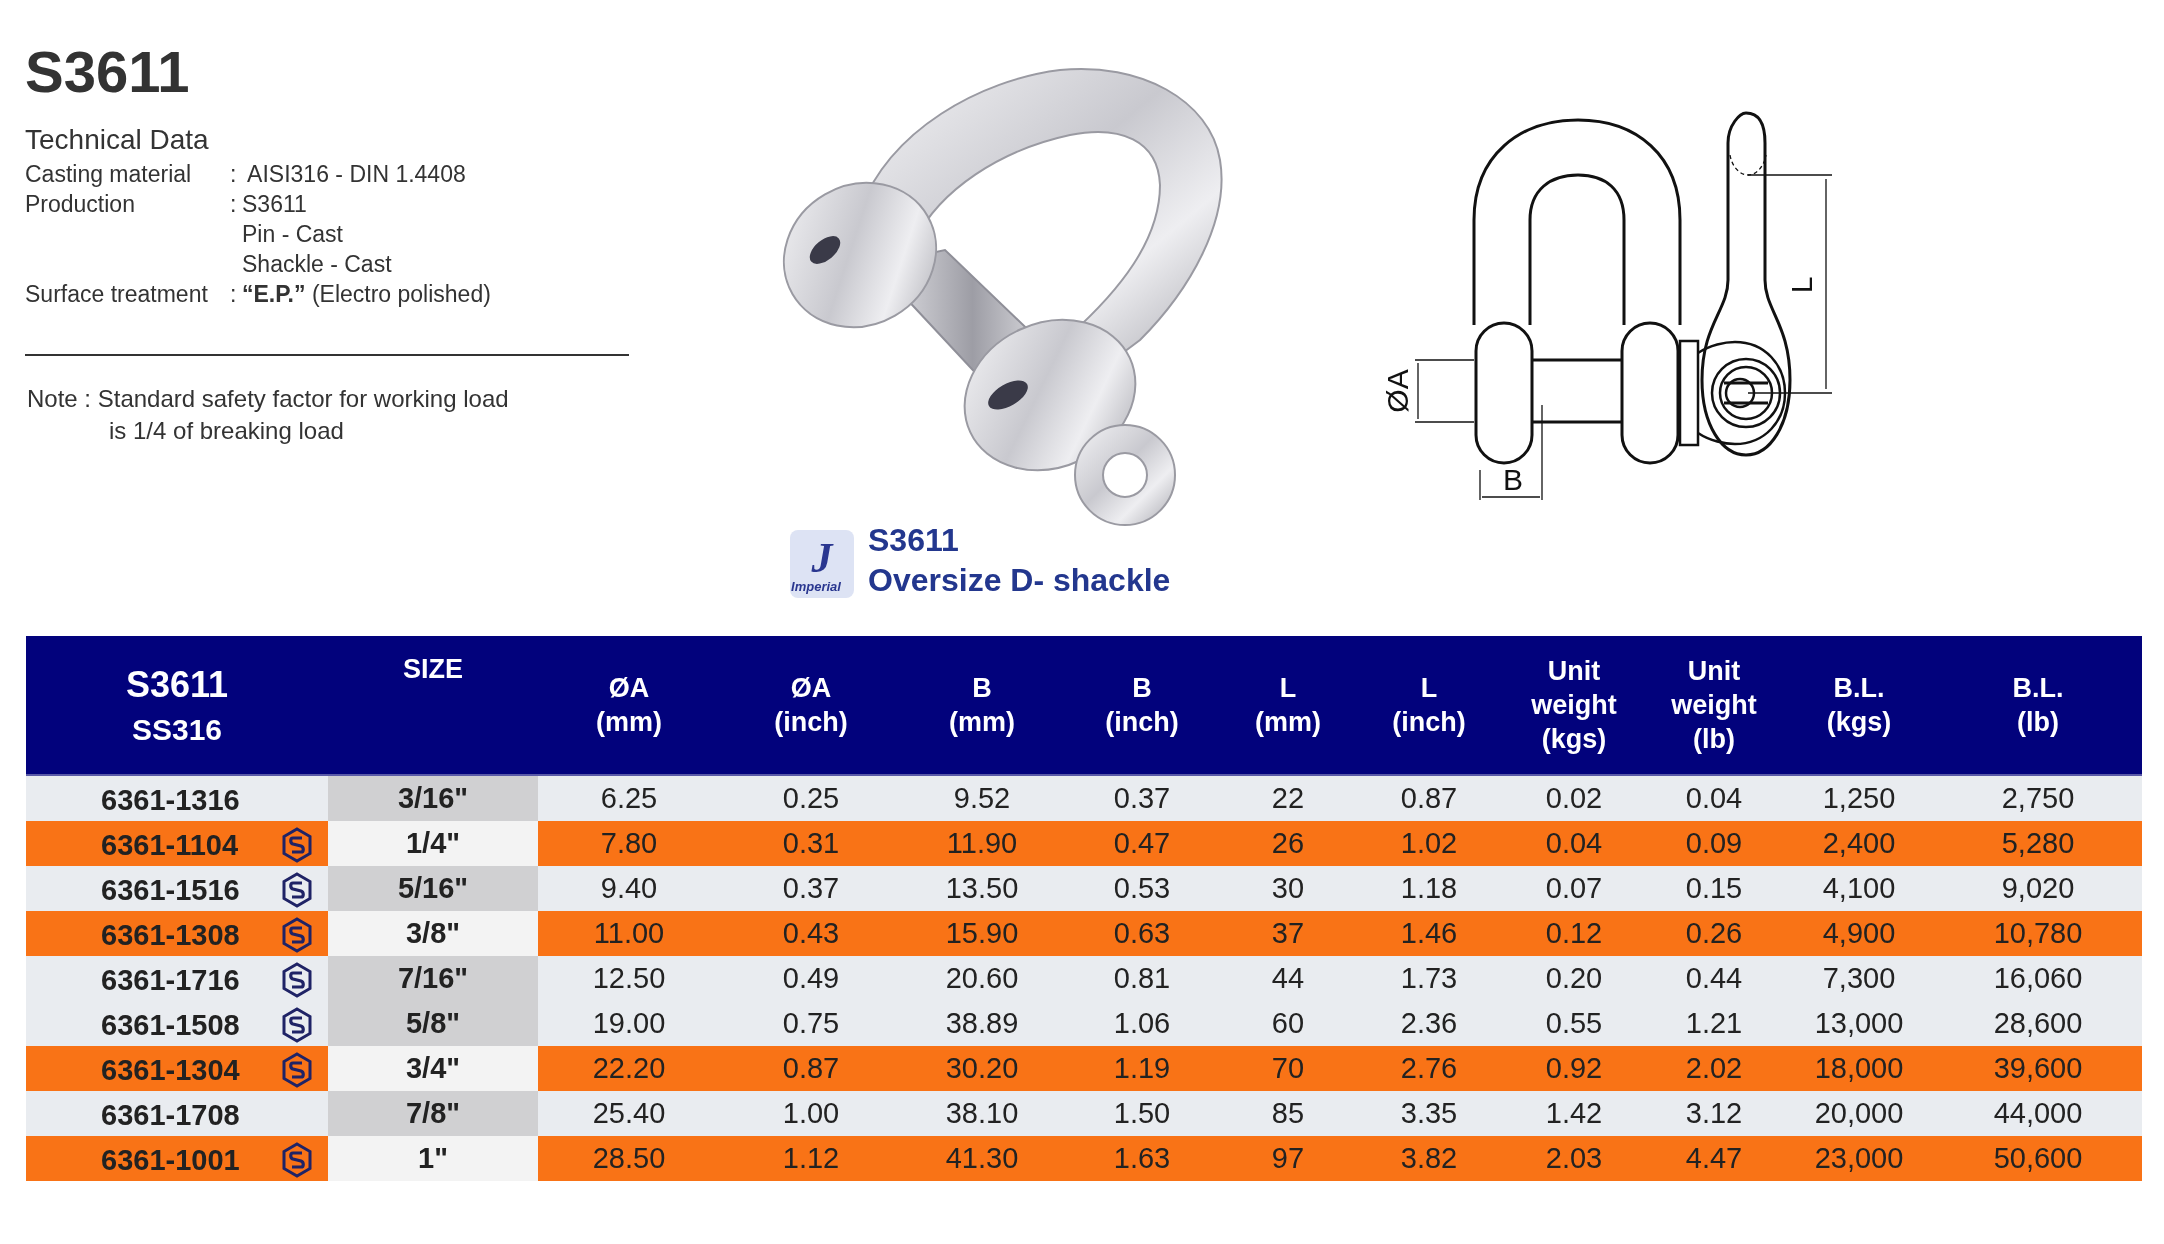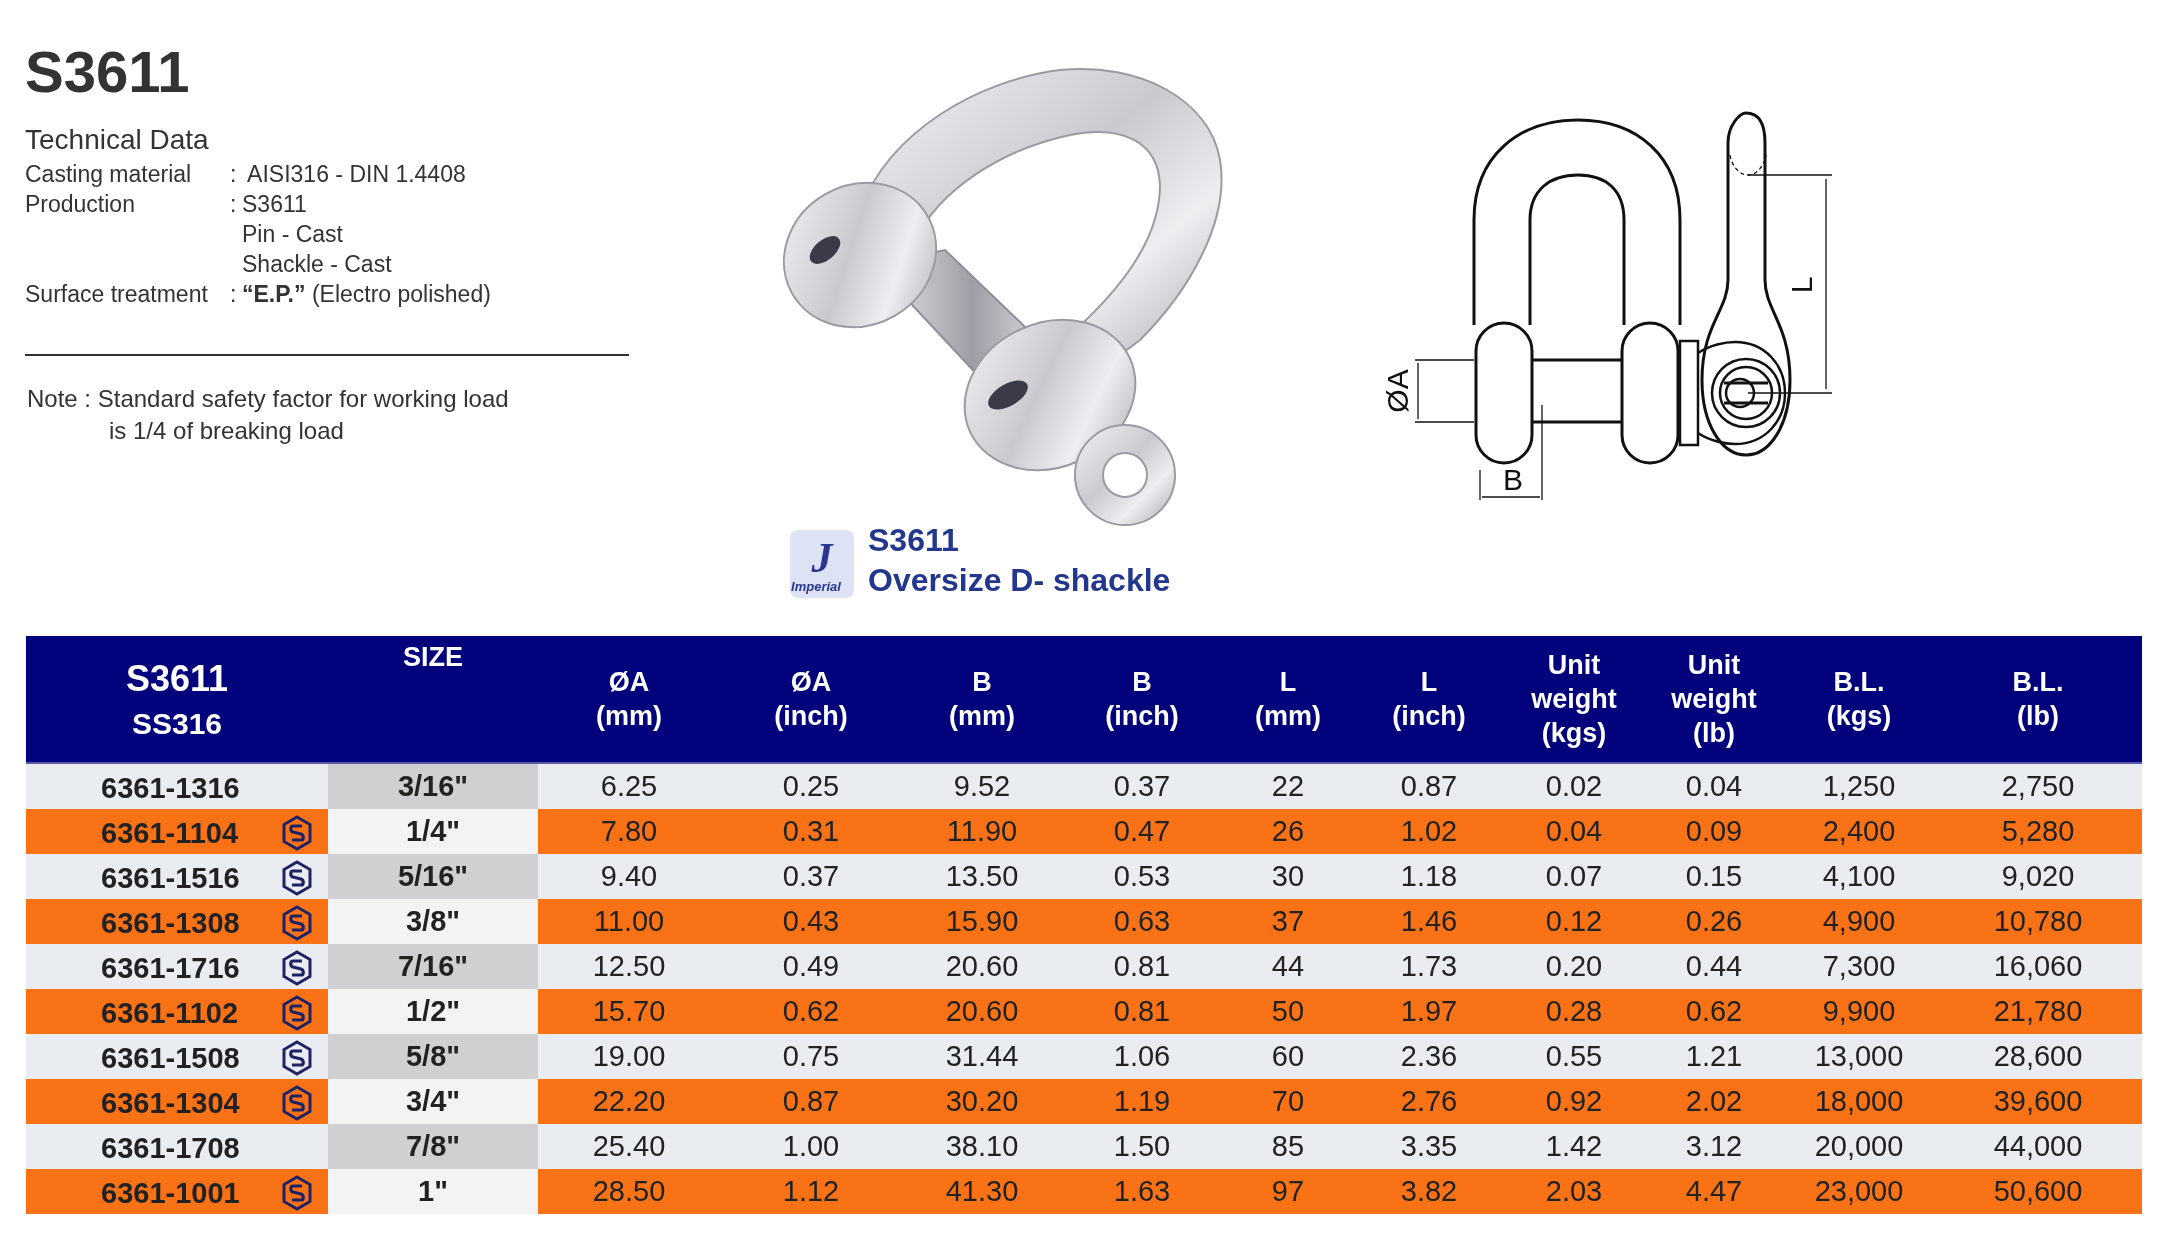--- a/index.html
+++ b/index.html
@@ -178,21 +178,21 @@
       <col style="width:140px">
       <col style="width:150px">
       <col style="width:208px">
   </colgroup>
   <thead>
     <tr>
       <th>
         <span class="big">S3611</span>
         <span class="small">SS316</span>
       </th>
-      <th style="vertical-align:top;padding-top:4px"><span>SIZE</span></th>
+      <th style="vertical-align:top;padding-top:16px"><span>SIZE</span></th>
       <th><span>ØA</span><br><span>(mm)</span></th>
       <th><span>ØA</span><br><span>(inch)</span></th>
       <th><span>B</span><br><span>(mm)</span></th>
       <th><span>B</span><br><span>(inch)</span></th>
       <th><span>L</span><br><span>(mm)</span></th>
       <th><span>L</span><br><span>(inch)</span></th>
       <th><span>Unit</span><br><span>weight</span><br><span>(kgs)</span></th>
       <th><span>Unit</span><br><span>weight</span><br><span>(lb)</span></th>
       <th><span>B.L.</span><br><span>(kgs)</span></th>
       <th><span>B.L.</span><br><span>(lb)</span></th>
@@ -294,53 +294,33 @@
     <td>20.60</td>
     <td>0.81</td>
     <td>44</td>
     <td>1.73</td>
     <td>0.20</td>
     <td>0.44</td>
     <td>7,300</td>
     <td>16,060</td>
   </tr>
 
-  <tr class="even">
-    <td class="code">
-      <span class="codetext">6361-1102</span>
-      <svg class="badge" viewBox="0 0 32 36">
-        <polygon points="16,2 29,9.5 29,26.5 16,34 3,26.5 3,9.5" fill="none" stroke="#1f2366" stroke-width="3"></polygon>
-        <path d="M21 11 L12 11 C9 11 9 16 12 17 L20 19 C23 20 23 25 20 25 L11 25" fill="none" stroke="#1f2366" stroke-width="3.2" stroke-linejoin="round"></path>
-      </svg>
-    </td>
-    <td class="size">1/2"</td>
-    <td>15.70</td>
-    <td>0.62</td>
-    <td>20.60</td>
-    <td>0.81</td>
-    <td>50</td>
-    <td>1.97</td>
-    <td>0.28</td>
-    <td>0.62</td>
-    <td>9,900</td>
-    <td>21,780</td>
-  </tr>
 
   <tr class="odd">
     <td class="code">
       <span class="codetext">6361-1508</span>
       <svg class="badge" viewBox="0 0 32 36">
         <polygon points="16,2 29,9.5 29,26.5 16,34 3,26.5 3,9.5" fill="none" stroke="#1f2366" stroke-width="3"></polygon>
         <path d="M21 11 L12 11 C9 11 9 16 12 17 L20 19 C23 20 23 25 20 25 L11 25" fill="none" stroke="#1f2366" stroke-width="3.2" stroke-linejoin="round"></path>
       </svg>
     </td>
     <td class="size">5/8"</td>
     <td>19.00</td>
     <td>0.75</td>
-    <td>31.44</td>
+    <td>38.89</td>
     <td>1.06</td>
     <td>60</td>
     <td>2.36</td>
     <td>0.55</td>
     <td>1.21</td>
     <td>13,000</td>
     <td>28,600</td>
   </tr>
 
   <tr class="even">

